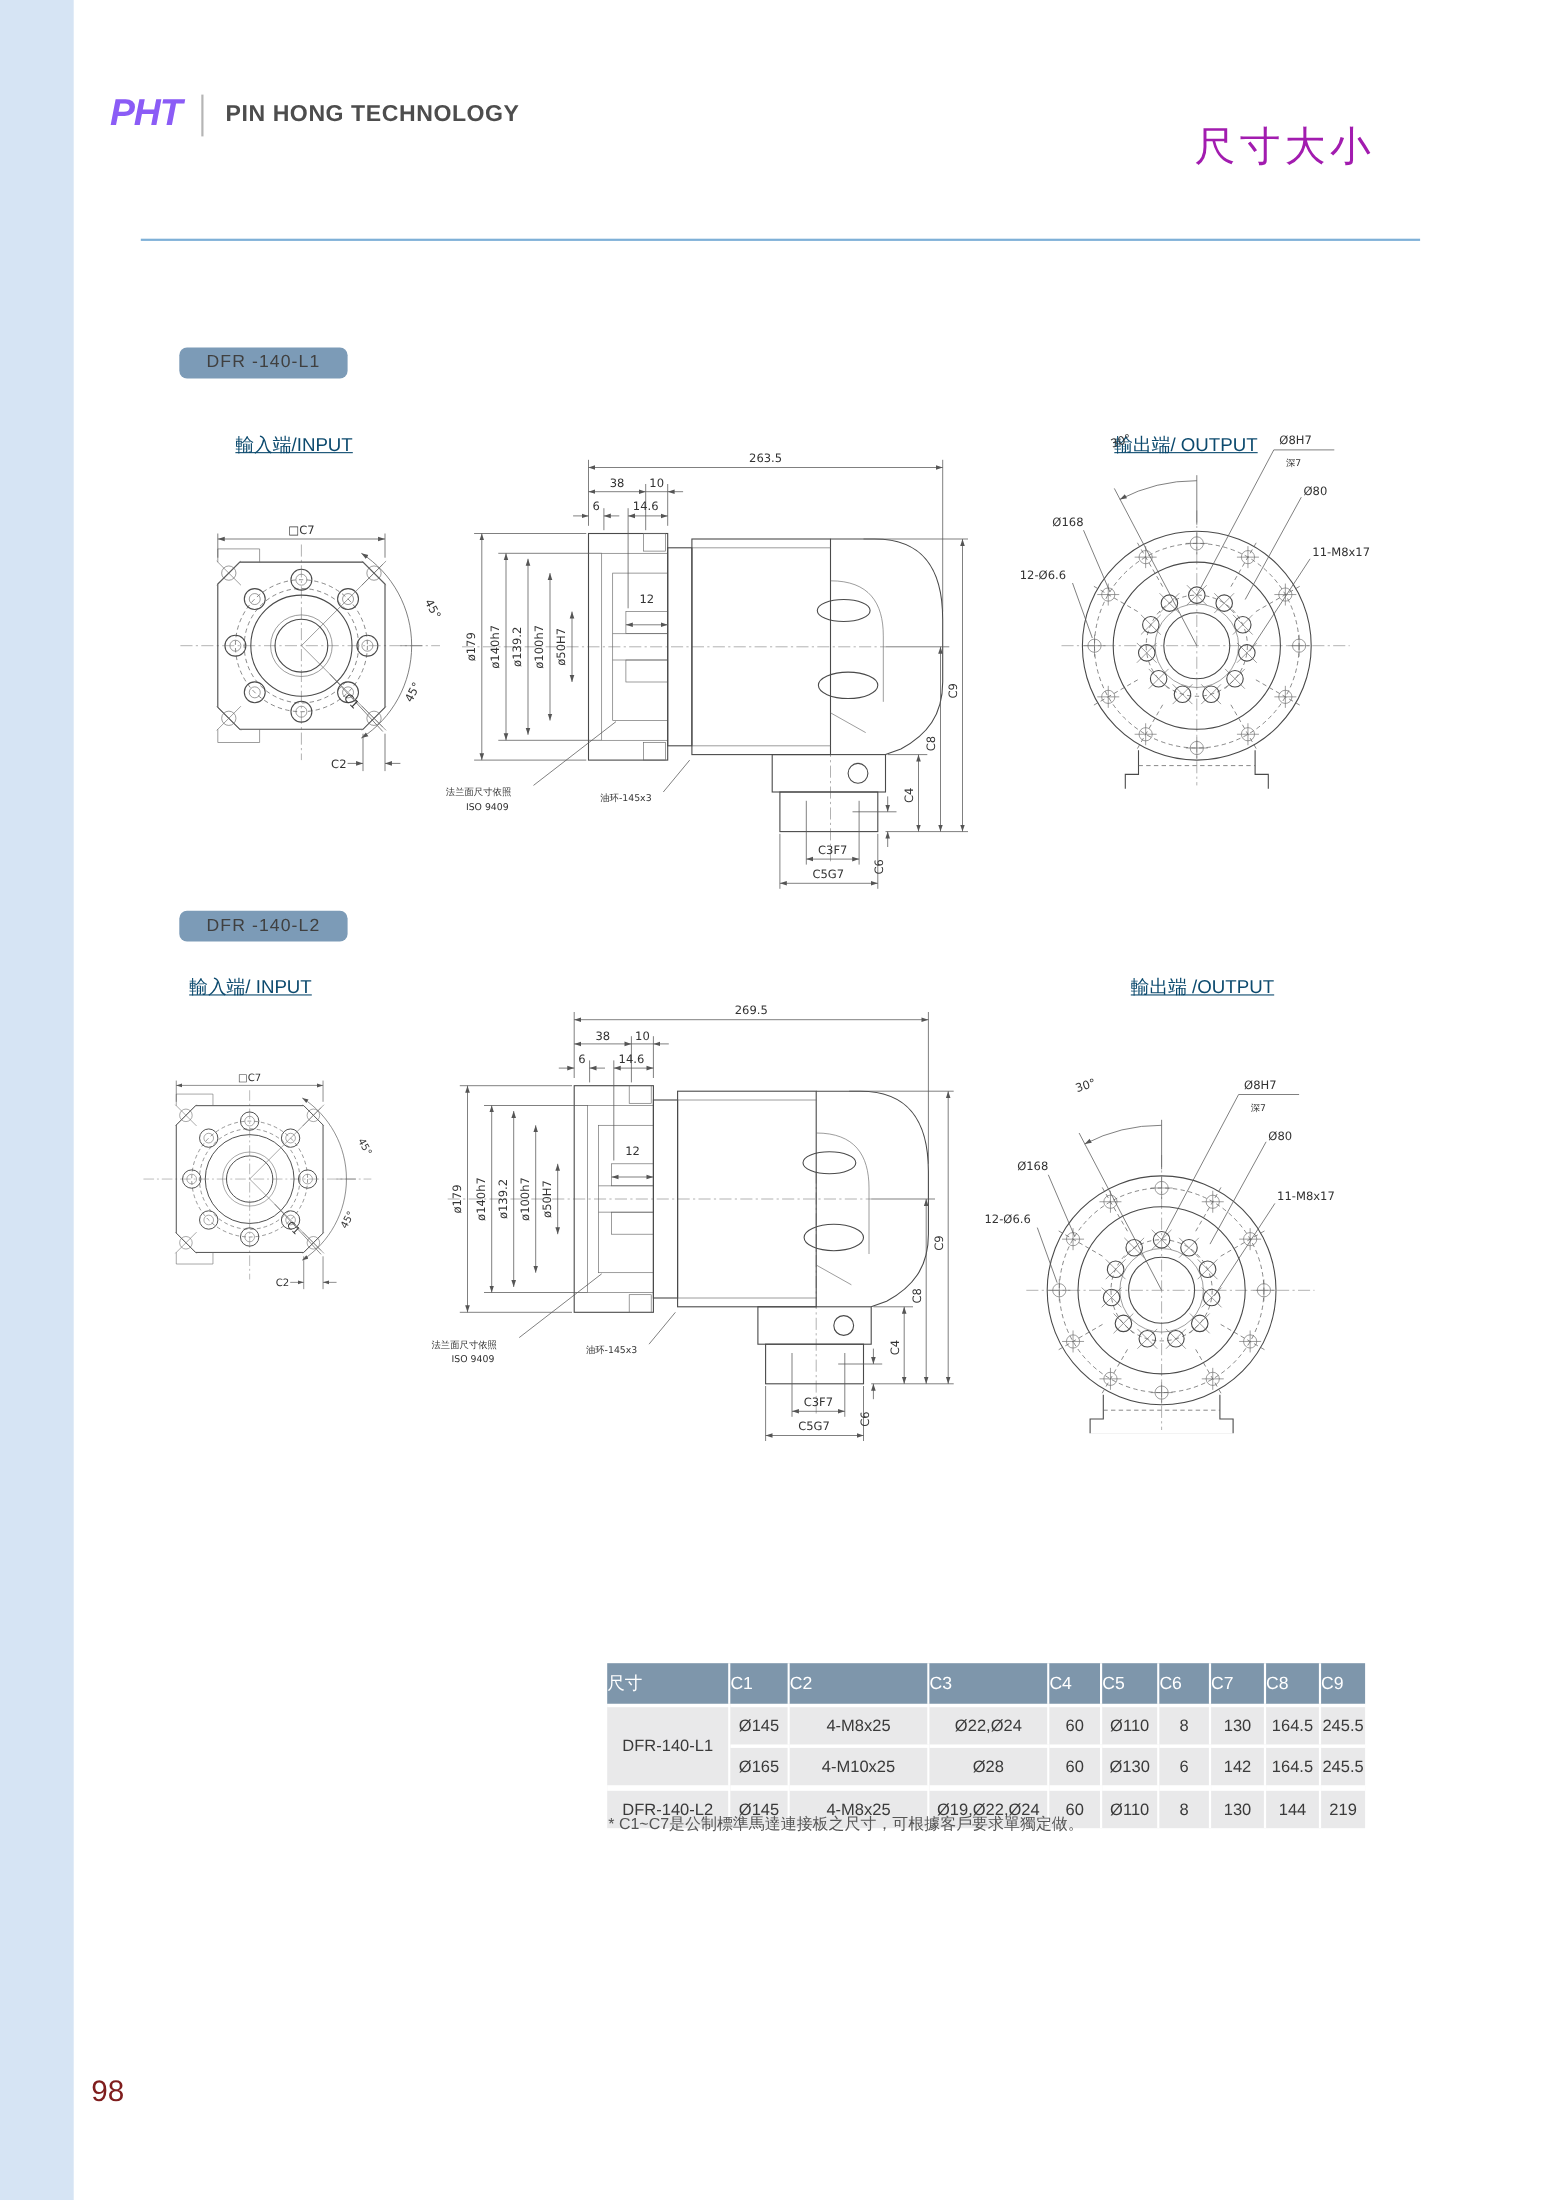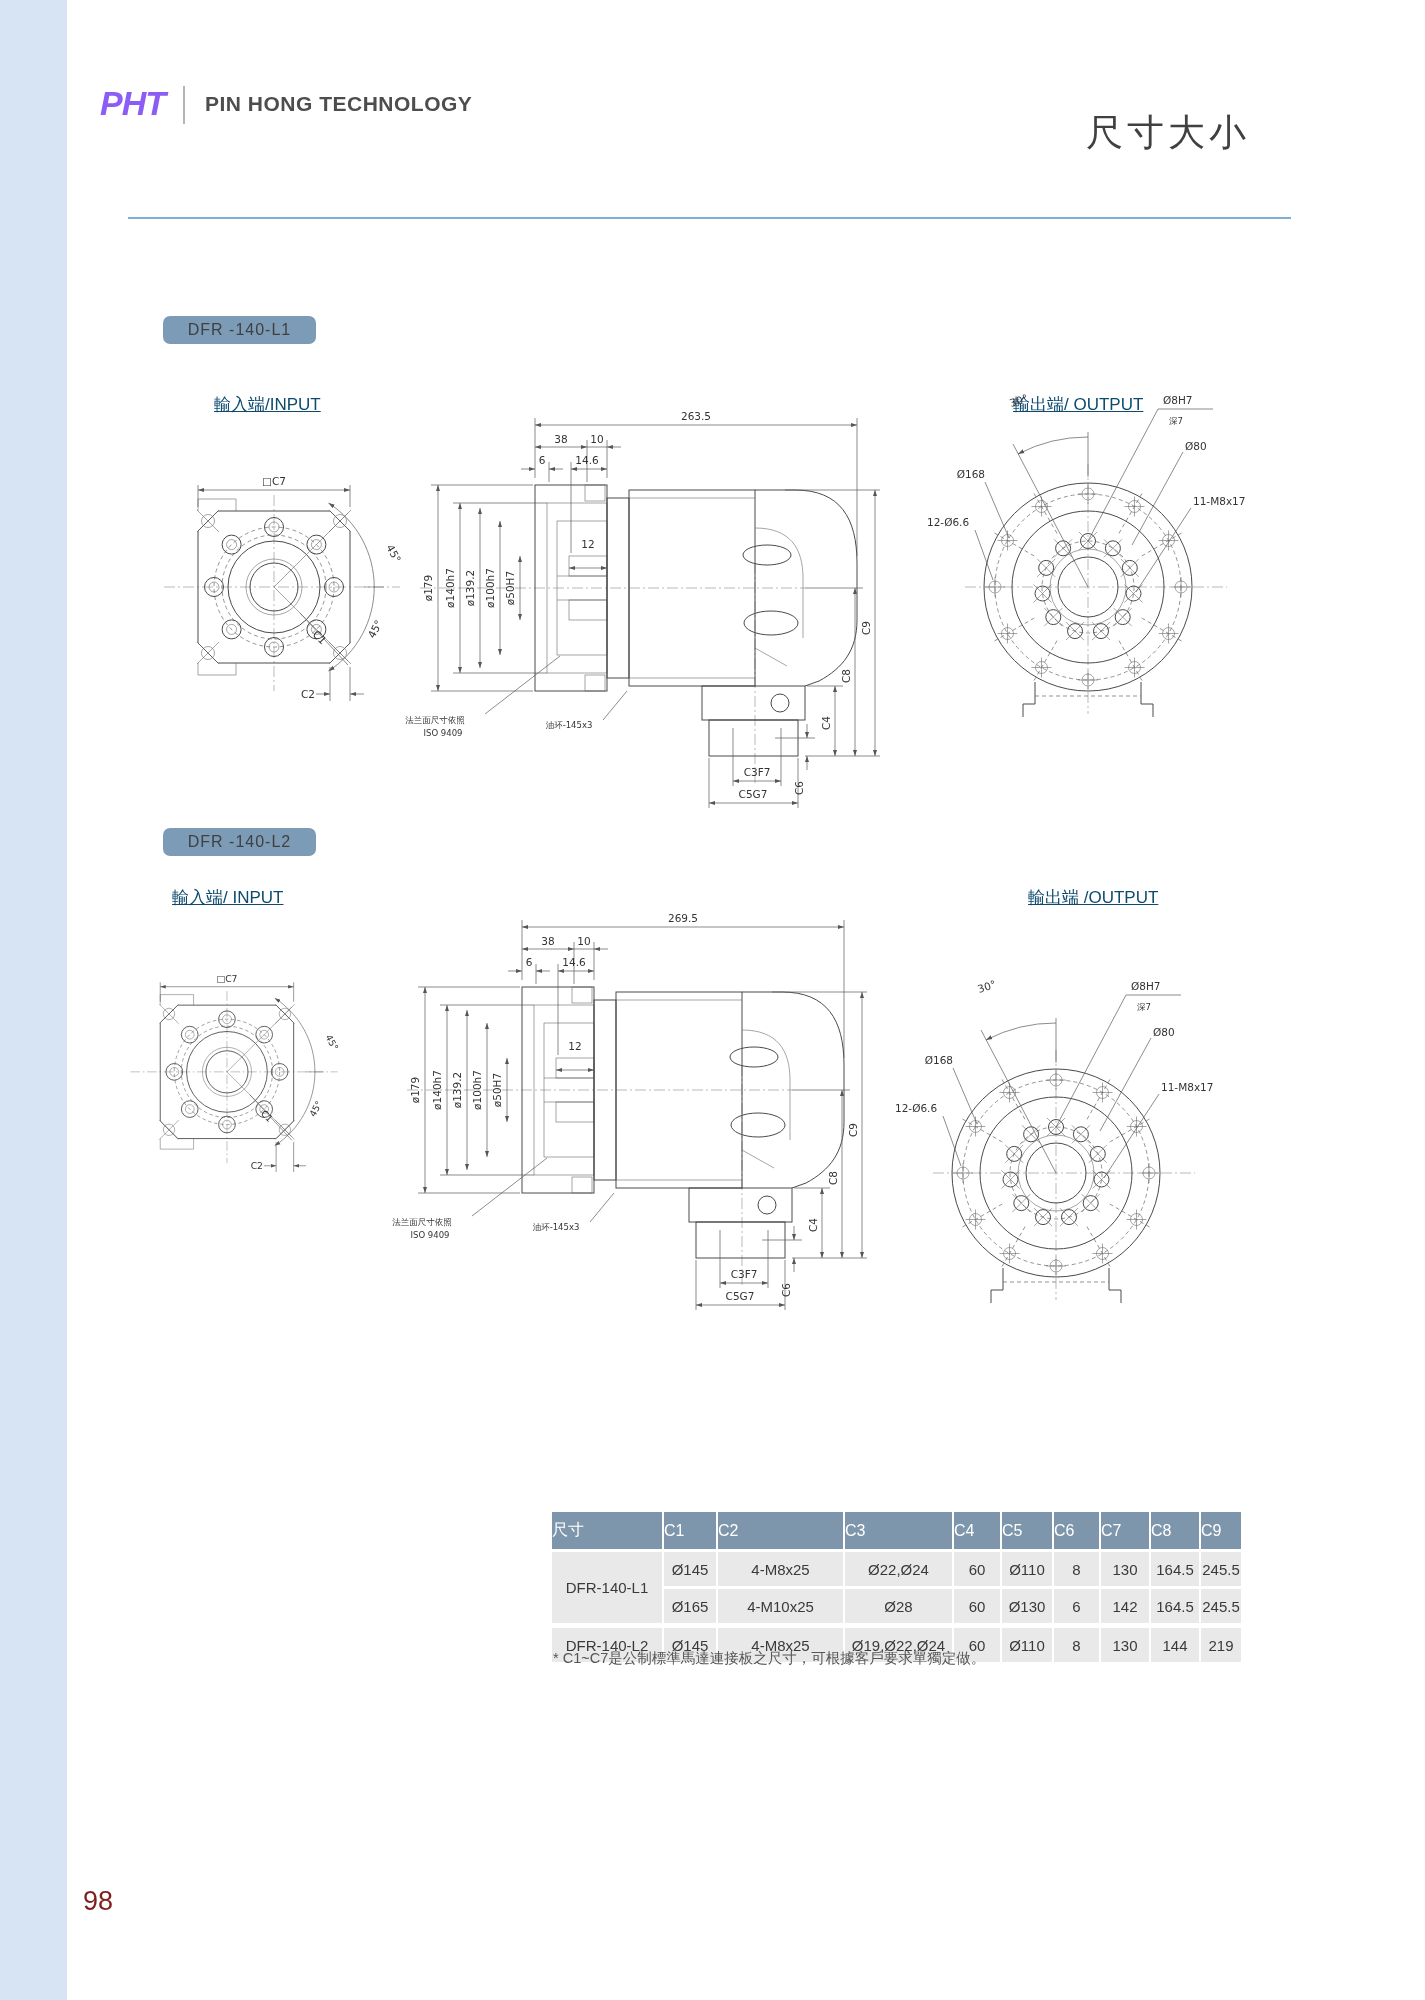--- a/index.html
+++ b/index.html
@@ -5,21 +5,21 @@
   html,body{margin:0;padding:0;background:#fff;}
   #page{position:relative;width:1425px;height:2000px;background:#ffffff;overflow:hidden;
         font-family:"Liberation Sans","DejaVu Sans",sans-serif;}
   .abs{position:absolute;}
   
   #left-strip{left:0;top:0;width:67px;height:2000px;background:#d6e4f4;}
   
   #logo{left:100px;top:84px;font-size:34px;font-weight:900;font-style:italic;color:#8b5cf6;letter-spacing:-1px;}
   #logo-divider{left:183px;top:86px;width:2px;height:38px;background:#b5b5b5;}
   #company{left:205px;top:92px;font-size:21px;font-weight:bold;color:#4d4d4d;letter-spacing:.5px;}
-  #page-title{left:1086px;top:108px;font-size:37px;color:#404040;letter-spacing:4px;}
+  #page-title{left:1086px;top:108px;font-size:37px;color:#a21caf;letter-spacing:4px;}
   #header-rule{left:128px;top:217px;width:1163px;height:2px;background:#7eb0d7;}
   
   .badge{width:153px;height:28px;background:#7c9bb7;border-radius:7px;color:#404040;
          font-size:16px;letter-spacing:1px;display:flex;align-items:center;justify-content:center;}
   .view-label{font-size:17px;color:#0c4a6e;text-decoration:underline;}
   
   svg{display:block;}
   .ln{stroke:#4a4a4a;stroke-width:1;fill:none;}
   .lt{stroke:#6a6a6a;stroke-width:.6;fill:none;}
   .cl{stroke:#8a8a8a;stroke-width:.6;fill:none;stroke-dasharray:11 3 2 3;}

